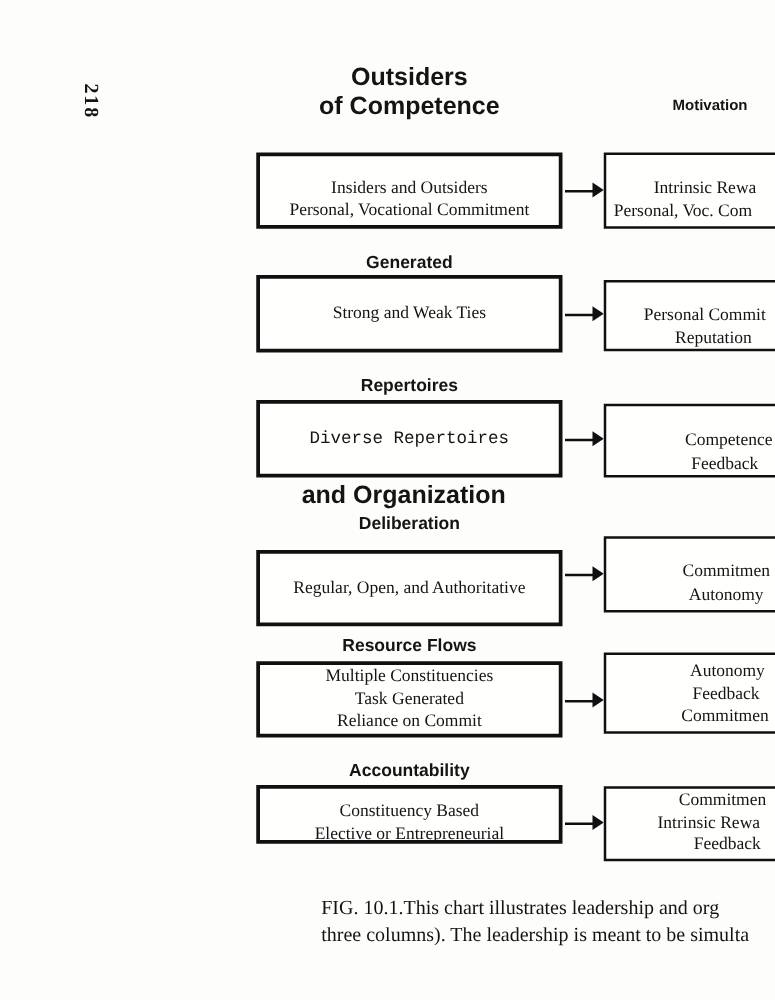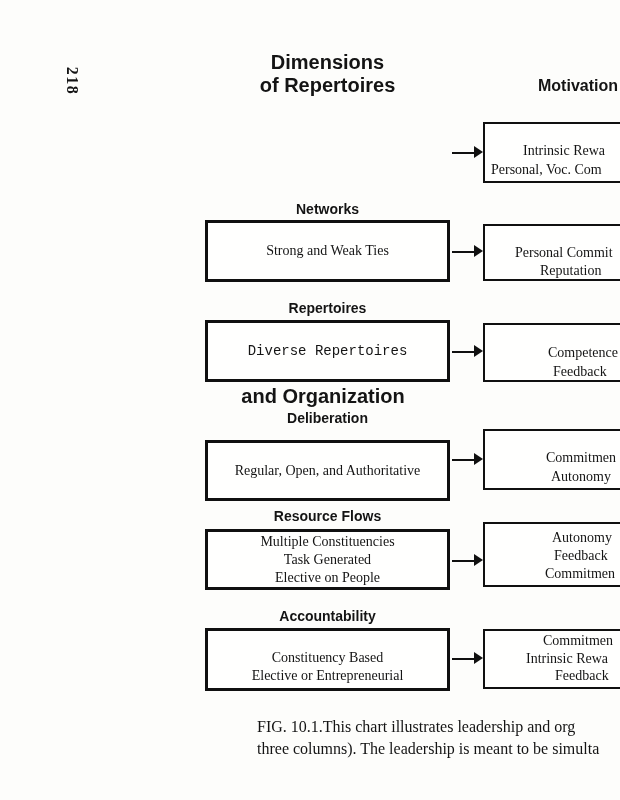--- a/index.html
+++ b/index.html
@@ -14,21 +14,21 @@
     transform:rotate(90deg);transform-origin:center;
     font-size:16px;font-weight:bold;letter-spacing:1.5px;text-align:center;
   }
 
   .col-title{
     position:absolute;left:205px;width:245px;text-align:center;
     font-family:"Liberation Sans",sans-serif;font-weight:bold;font-size:20px;line-height:22px;
   }
   .right-col-title{
     position:absolute;left:538px;top:77px;white-space:nowrap;
-    font-family:"Liberation Sans",sans-serif;font-weight:bold;font-size:16px;
+    font-family:"Liberation Sans",sans-serif;font-weight:bold;font-size:12px;
   }
 
   .row-label{
     position:absolute;left:205px;width:245px;text-align:center;
     font-family:"Liberation Sans",sans-serif;font-weight:bold;font-size:14px;line-height:15px;
   }
 
   .dim-box{
     position:absolute;left:205px;width:245px;box-sizing:border-box;
     border:3px solid #101010;background:#fffffe;
@@ -55,34 +55,38 @@
   .caption .line{white-space:nowrap;}
   .caption .fig-label{margin-right:0;}
 </style>
 </head>
 <body>
 
 <div class="page">
 
   <div class="page-number">218</div>
 
-  <div class="col-title" style="top:51px;">Dimensions</div>
-  <div class="col-title" style="top:74px;">of Repertoires</div>
+  <div class="col-title" style="top:51px;">Outsiders</div>
+  <div class="col-title" style="top:74px;">of Competence</div>
   <div class="right-col-title">Motivation</div>
 
+  <div class="dim-box low" style="top:122px;height:61px;">
+    <div>Insiders and Outsiders</div>
+    <div>Personal, Vocational Commitment</div>
+  </div>
   <div class="arrow" style="top:146px;">
     <div class="shaft"></div>
       <div class="head"></div>
   </div>
   <div class="out-box" style="top:122px;height:61px;">
     <div class="out-line" style="left:38px;top:18px;">Intrinsic Rewa</div>
     <div class="out-line" style="left:6px;top:37px;">Personal, Voc. Com</div>
   </div>
 
-  <div class="row-label" style="top:202px;">Networks</div>
+  <div class="row-label" style="top:202px;">Generated</div>
   <div class="dim-box" style="top:220px;height:62px;">
     <div>Strong and Weak Ties</div>
   </div>
   <div class="arrow" style="top:245px;">
     <div class="shaft"></div>
       <div class="head"></div>
   </div>
   <div class="out-box" style="top:224px;height:57px;">
     <div class="out-line" style="left:30px;top:18px;">Personal Commit</div>
     <div class="out-line" style="left:55px;top:36px;">Reputation</div>
@@ -113,34 +117,34 @@
   </div>
   <div class="out-box" style="top:429px;height:61px;">
     <div class="out-line" style="left:61px;top:18px;">Commitmen</div>
     <div class="out-line" style="left:66px;top:37px;">Autonomy</div>
   </div>
 
   <div class="row-label" style="top:509px;">Resource Flows</div>
   <div class="dim-box" style="top:529px;height:61px;">
     <div>Multiple Constituencies</div>
     <div>Task Generated</div>
-    <div>Elective on People</div>
+    <div>Reliance on Commit</div>
   </div>
   <div class="arrow" style="top:554px;">
     <div class="shaft"></div>
       <div class="head"></div>
   </div>
   <div class="out-box" style="top:522px;height:65px;">
     <div class="out-line" style="left:67px;top:5px;">Autonomy</div>
     <div class="out-line" style="left:69px;top:23px;">Feedback</div>
     <div class="out-line" style="left:60px;top:41px;">Commitmen</div>
   </div>
 
   <div class="row-label" style="top:609px;">Accountability</div>
-  <div class="dim-box low" style="top:628px;height:63px;">
+  <div class="dim-box low" style="top:628px;height:47px;">
     <div>Constituency Based</div>
     <div>Elective or Entrepreneurial</div>
   </div>
   <div class="arrow" style="top:652px;">
     <div class="shaft"></div>
       <div class="head"></div>
   </div>
   <div class="out-box" style="top:629px;height:60px;">
     <div class="out-line" style="left:58px;top:1px;">Commitmen</div>
     <div class="out-line" style="left:41px;top:19px;">Intrinsic Rewa</div>

